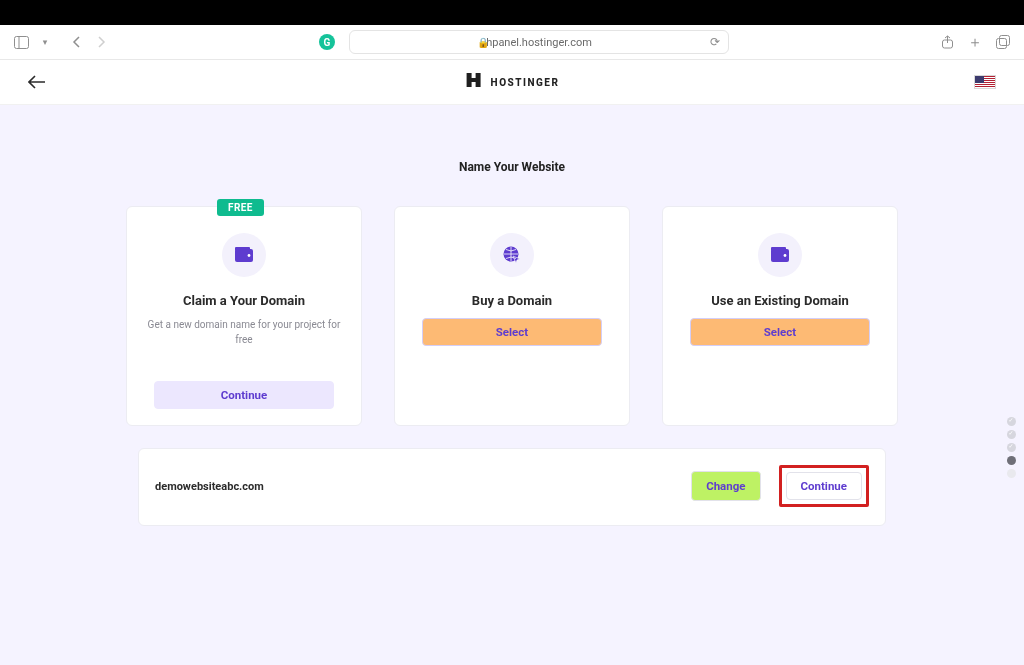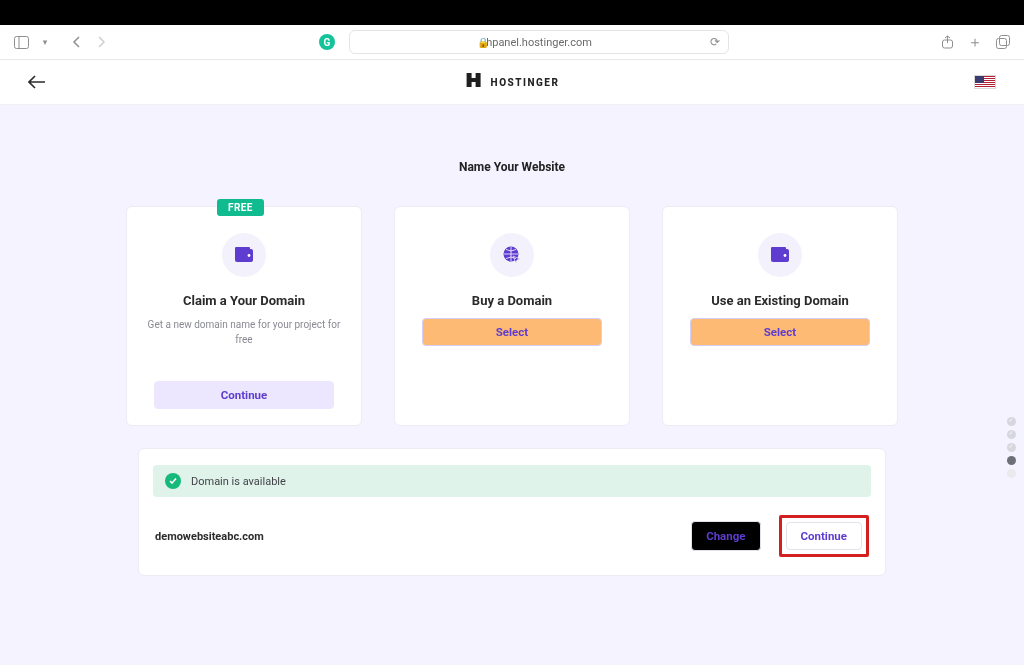--- a/index.html
+++ b/index.html
@@ -120,21 +120,21 @@
       display:flex; align-items:center; justify-content:center;
     }
     .domain-row {
       display:flex; align-items:center; justify-content:space-between;
       padding:0 2px;
     }
     .domain-name { font-size:11px; font-weight:700; color:#2b2b2b; }
     .domain-actions { display:flex; gap:18px; align-items:center; }
     .btn-outline {
       height:30px; padding:0 14px; border:1px solid #e2e2ea; border-radius:4px;
-      background:#000000; color:#5e3ccf; font-size:11.5px; font-weight:700;
+      background:#bef264; color:#5e3ccf; font-size:11.5px; font-weight:700;
       display:flex; align-items:center; justify-content:center; cursor:pointer;
     }
     .continue-wrap {
       border:3px solid #d22020; padding:4px; border-radius:2px;
     }
     .btn-continue {
       height:28px; padding:0 14px; border:1px solid #e2e2ea; border-radius:4px;
       background:#fff; color:#5e3ccf; font-size:11.5px; font-weight:700;
       display:flex; align-items:center; justify-content:center; cursor:pointer;
     }
@@ -259,28 +259,20 @@
             <circle cx="15" cy="9.5" r="1.4" fill="#fff"></circle>
           </svg>
       </div>
       <div class="card-title">Use an Existing Domain</div>
       <div class="card-btn">Select</div>
     </div>
 
   </div>
 
   <div class="bottom-panel">
-    <div class="avail-bar">
-      <span class="check-circle">
-        <svg width="10" height="10" viewBox="0 0 10 10">
-            <path d="M2 5 l2 2 l4 -4.5" fill="none" stroke="#fff" stroke-width="1.6"></path>
-          </svg>
-      </span>
-      <span>Domain is available</span>
-    </div>
     <div class="domain-row">
       <span class="domain-name">demowebsiteabc.com</span>
       <div class="domain-actions">
         <div class="btn-outline">Change</div>
         <div class="continue-wrap">
           <div class="btn-continue">Continue</div>
         </div>
       </div>
     </div>
   </div>

